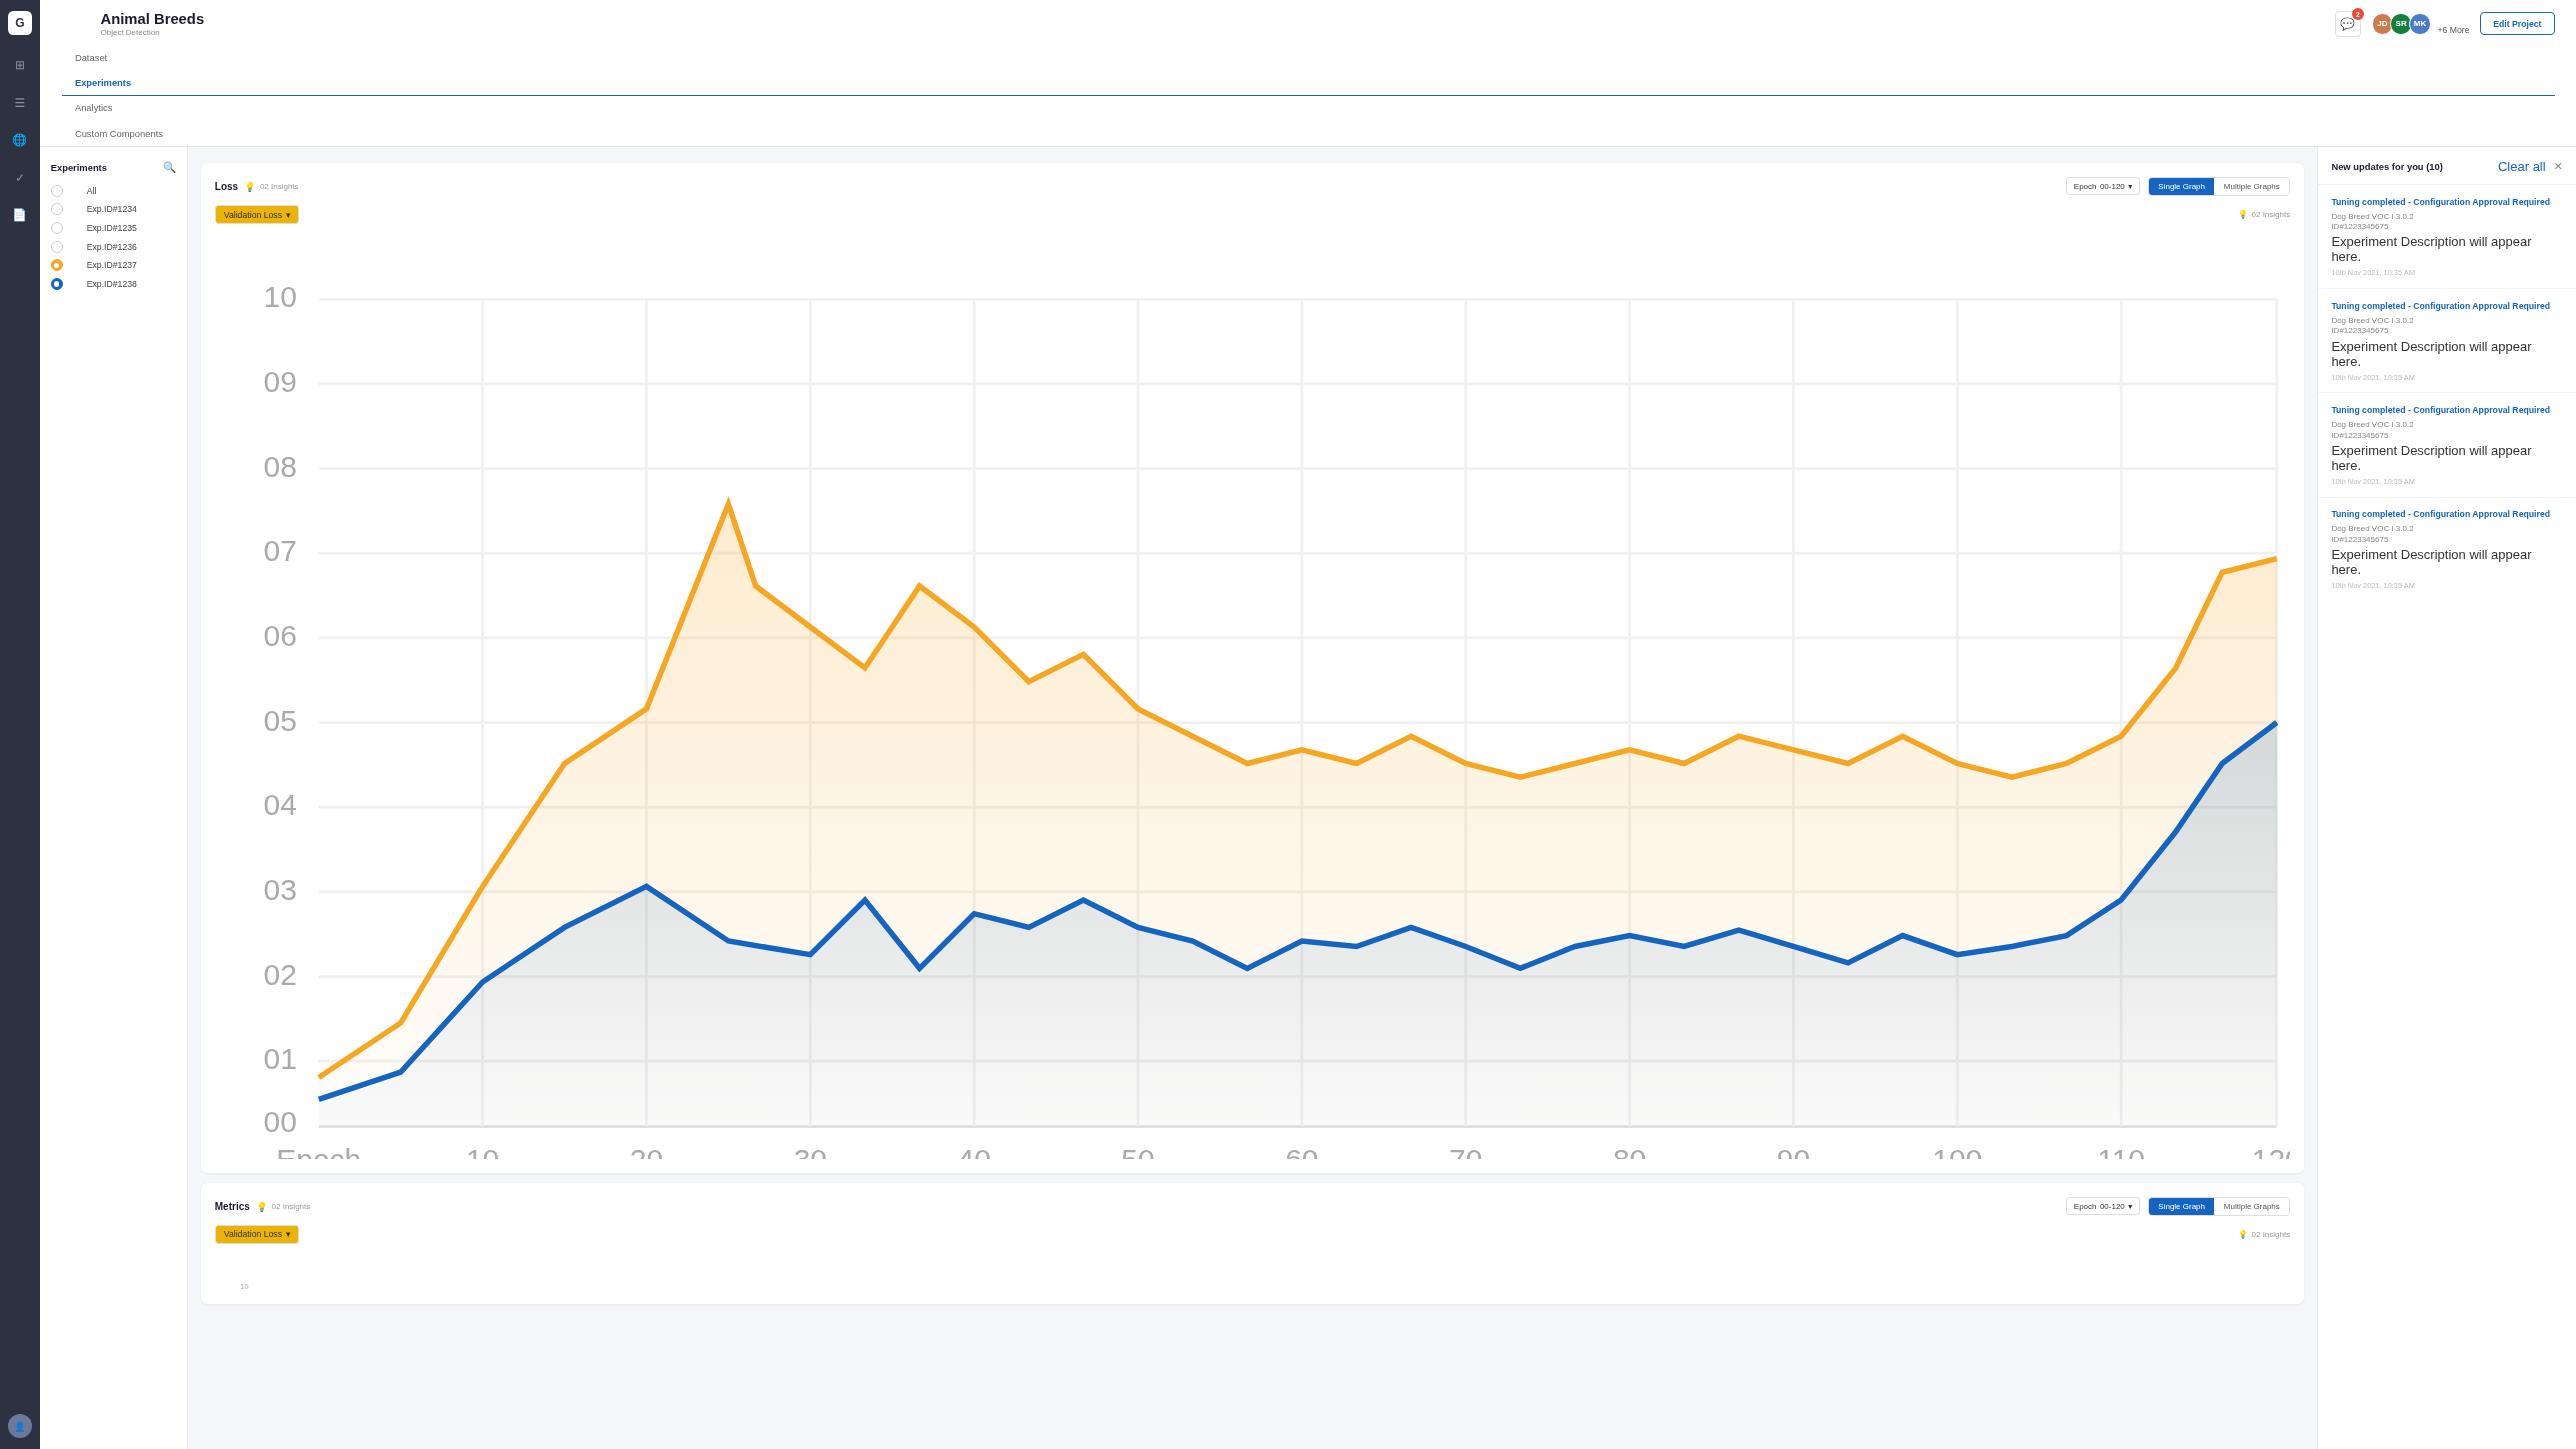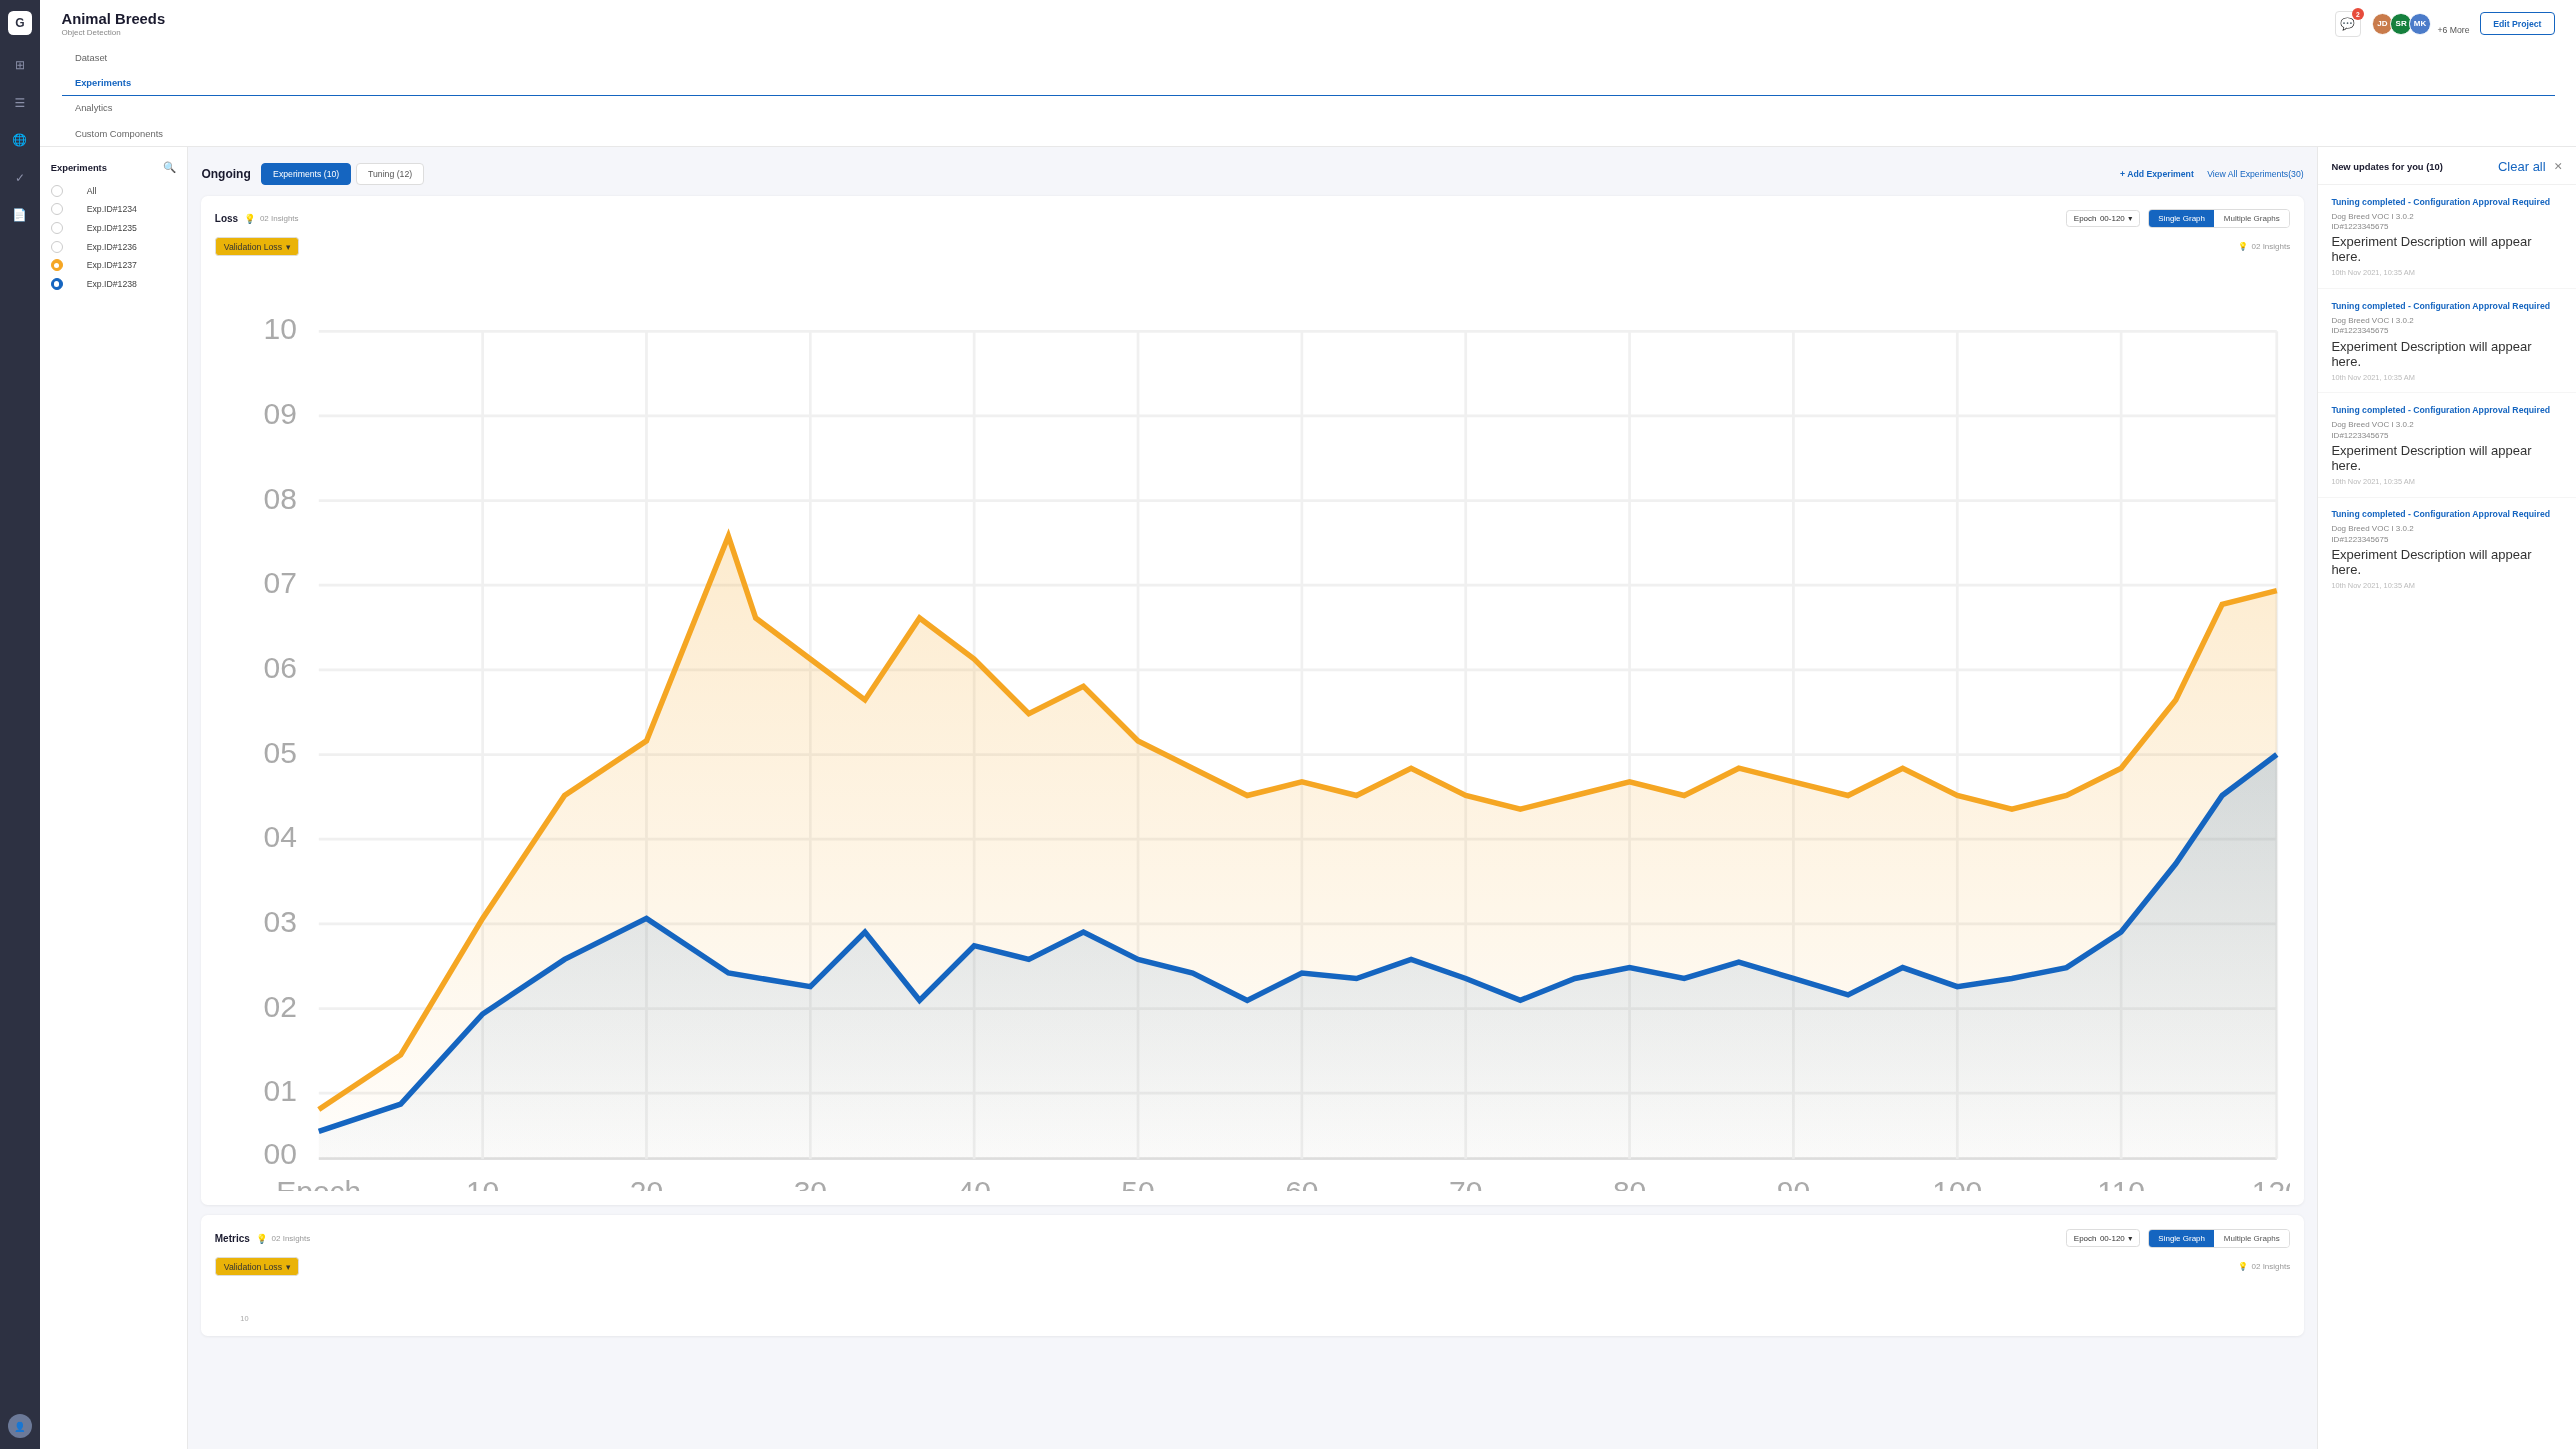--- a/index.html
+++ b/index.html
@@ -57,20 +57,21 @@
     .header {
       background: #fff;
       padding: 10.7px 21.5px 0;
       border-bottom: 0.7px solid #e8e8e8;
     }
     .header-top {
       display: flex;
       align-items: center;
       justify-content: space-between;
       margin-bottom: 8px;
+      margin-left: 39px;
     }
     .project-title { font-size: 14.8px; font-weight: 700; color: #1a1a2e; }
     .project-subtitle { font-size: 8px; color: #888; margin-top: 1.3px; }
     .header-actions { display: flex; align-items: center; gap: 10.7px; }
     .notification-btn {
       position: relative;
       width: 25.5px; height: 25.5px;
       display: flex; align-items: center; justify-content: center;
       border: 0.7px solid #e0e0e0;
       border-radius: 4px;
@@ -365,33 +366,20 @@
                 <div class="exp-radio-inner"></div>
               </div>
               <span class="exp-label">Exp.ID#1238</span>
             </div>
 
           </div>
         </div>
 
         <div class="charts-area">
 
-          <div class="ongoing-header">
-            <div style="display:flex;align-items:center;gap:10.7px;">
-              <span class="ongoing-title">Ongoing</span>
-              <div class="tab-row">
-                <button class="tab-btn active">Experiments (10)</button>
-                <button class="tab-btn">Tuning (12)</button>
-              </div>
-            </div>
-            <div class="ongoing-actions">
-              <span class="add-experiment-btn">+ Add Experiment</span>
-              <span class="view-all-btn">View All Experiments(30)</span>
-            </div>
-          </div>
 
           <div class="chart-panel">
             <div class="chart-header">
               <div class="chart-title-row">
                 <span class="chart-title">Loss</span>
                 <span class="insights-badge">
                   <span class="insights-icon">💡</span>
                   <span>02 Insights</span>
                 </span>
               </div>

